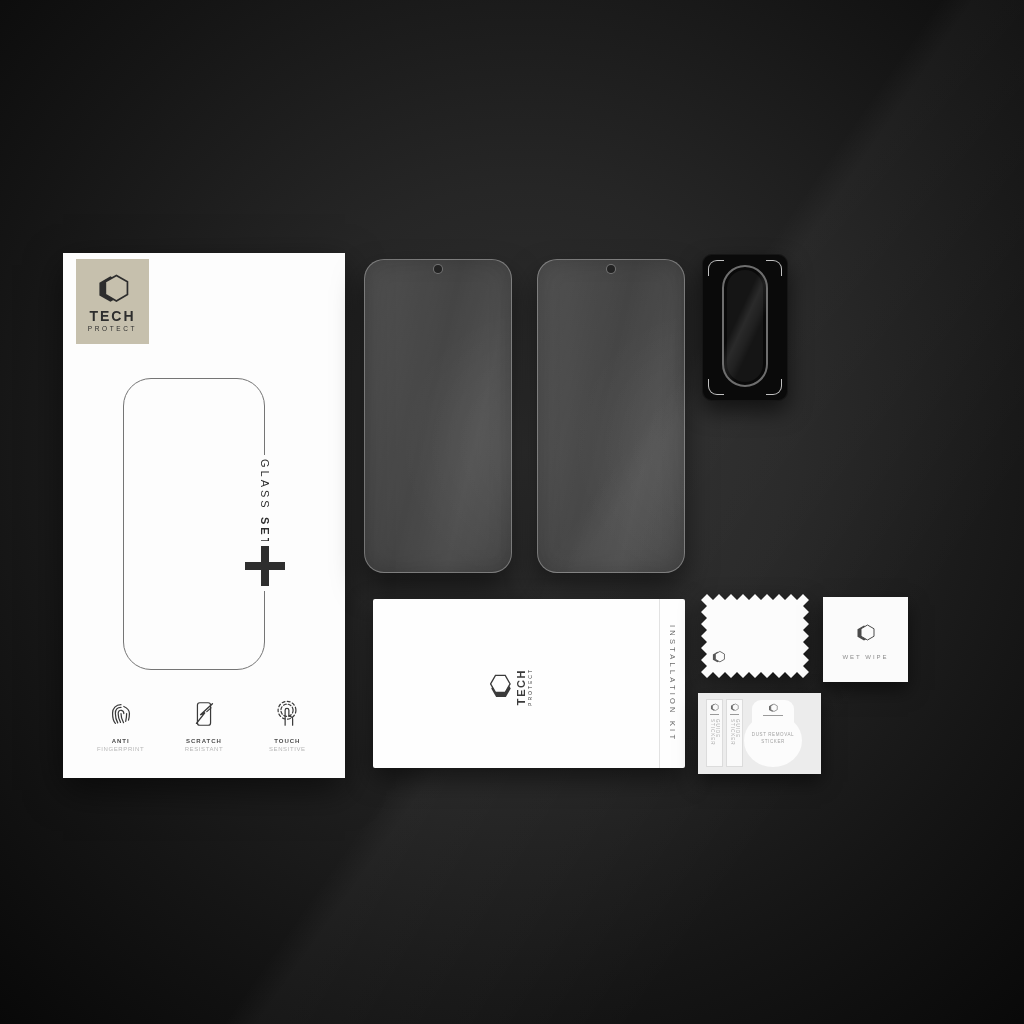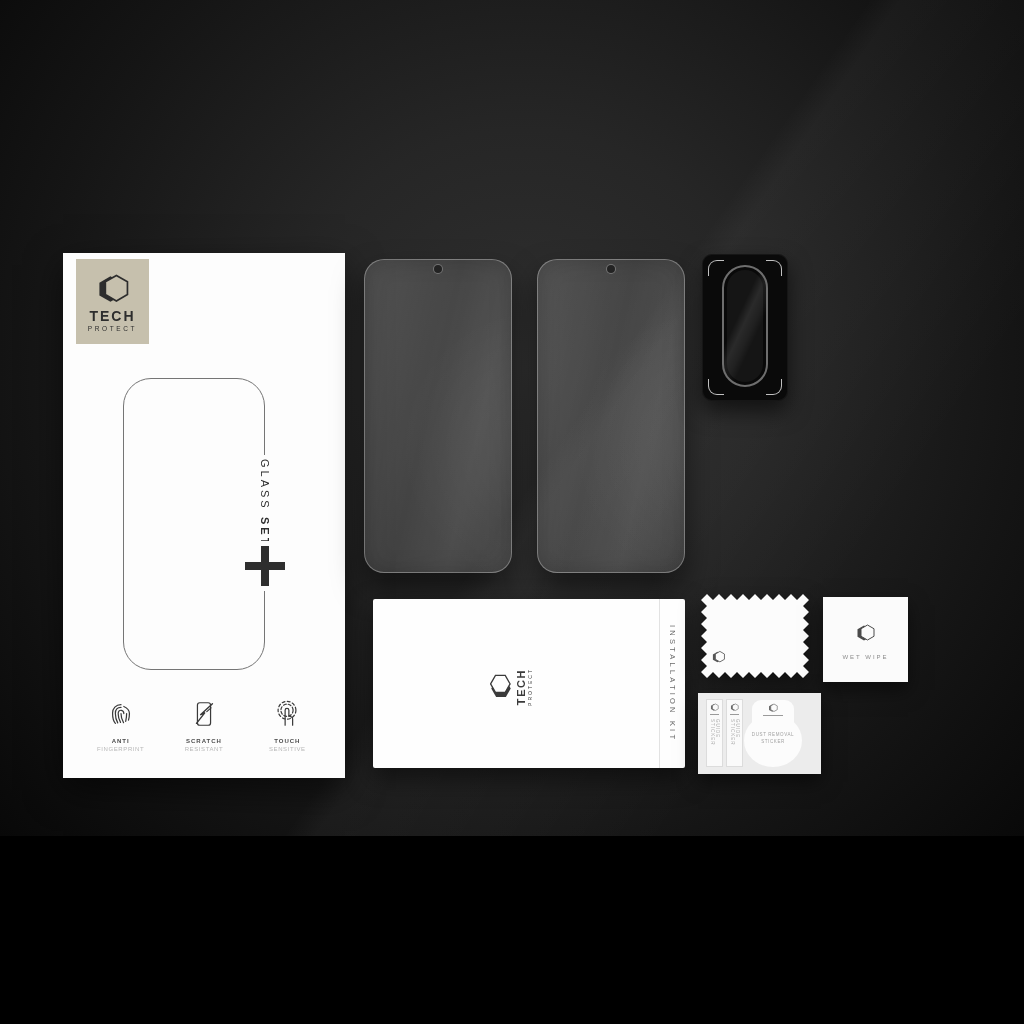--- a/index.html
+++ b/index.html
@@ -1,19 +1,19 @@
 <!DOCTYPE html>
 <html><head>
 <meta charset="utf-8">
 <title>Glass Set Product Photo</title>
 <style>
   * { margin:0; padding:0; box-sizing:border-box; }
   html,body { width:1024px; height:1024px; background:#000; font-family:"Liberation Sans","DejaVu Sans",sans-serif; }
   .stage {
-    position:relative; width:1024px; height:836px; overflow:hidden;
+    position:relative; width:1024px; height:1024px; overflow:hidden;
     background:radial-gradient(circle at 51% 44%, #303030 0%, #262626 34%, #151515 70%, #080808 100%);
   }
   .stage::before {
     content:""; position:absolute; inset:0;
     background:linear-gradient(125deg, transparent 54%, rgba(255,255,255,0.035) 56%, rgba(255,255,255,0.02) 68%, transparent 78%);
     pointer-events:none;
   }
 
   
   .box {

